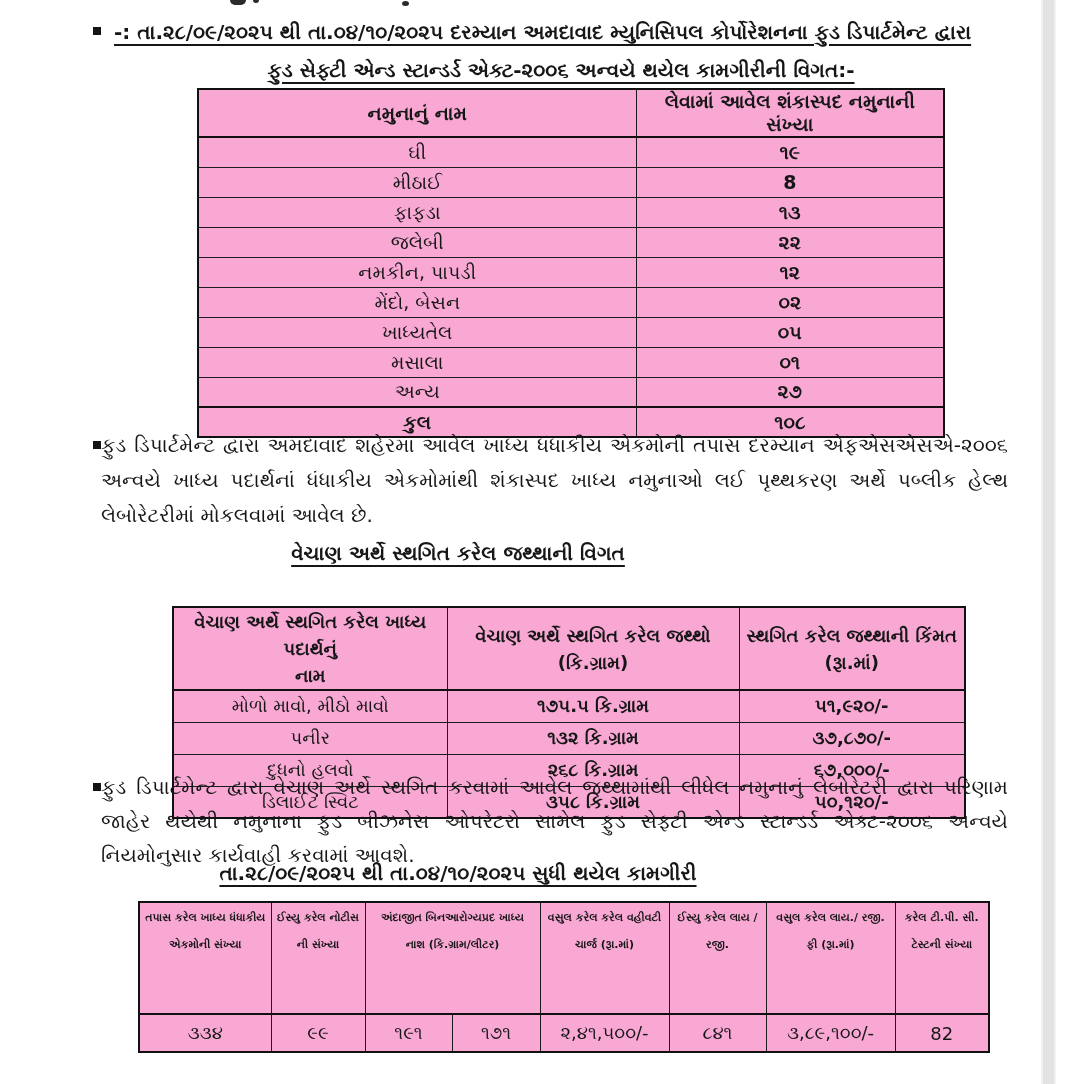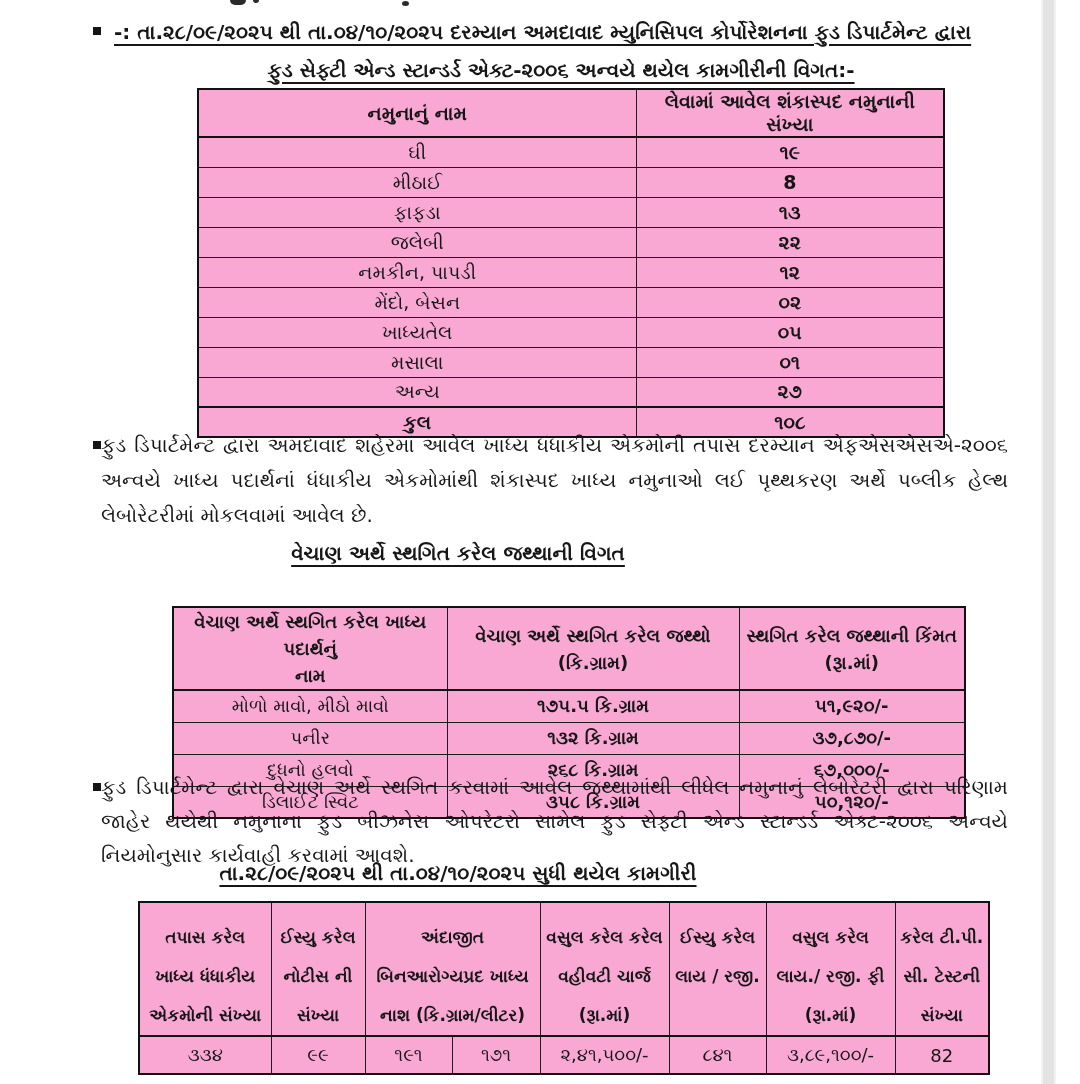--- a/index.html
+++ b/index.html
@@ -60,21 +60,21 @@
   
   .t2{left:172px;top:578px;width:792px;font-size:18px;margin-top:28px;}
   .t2 thead tr{height:58px;}
   .t2 thead .hl{line-height:27px;}
   .t2 tbody tr{height:32px;}
   .t2 td.num{font-weight:bold;}
 
   
   .t3{left:138px;top:901px;width:850px;font-size:17px;}
   .t3 thead tr{height:112px;}
-  .t3 thead th{vertical-align:top;padding-top:15px;line-height:39px;font-size:17px;}
+  .t3 thead th{vertical-align:top;padding-top:1px;line-height:27px;font-size:11px;}
   .t3 tbody tr{height:38px;}
   .t3 tbody td{font-size:18px;}
 
   
   .scrollbar{position:absolute;left:1041px;top:0;width:11px;height:1084px;
              background:#e3e3e3;border-left:2px solid #f2f2f2;border-right:2px solid #f2f2f2;}
 </style>
 </head>
 <body>
 

